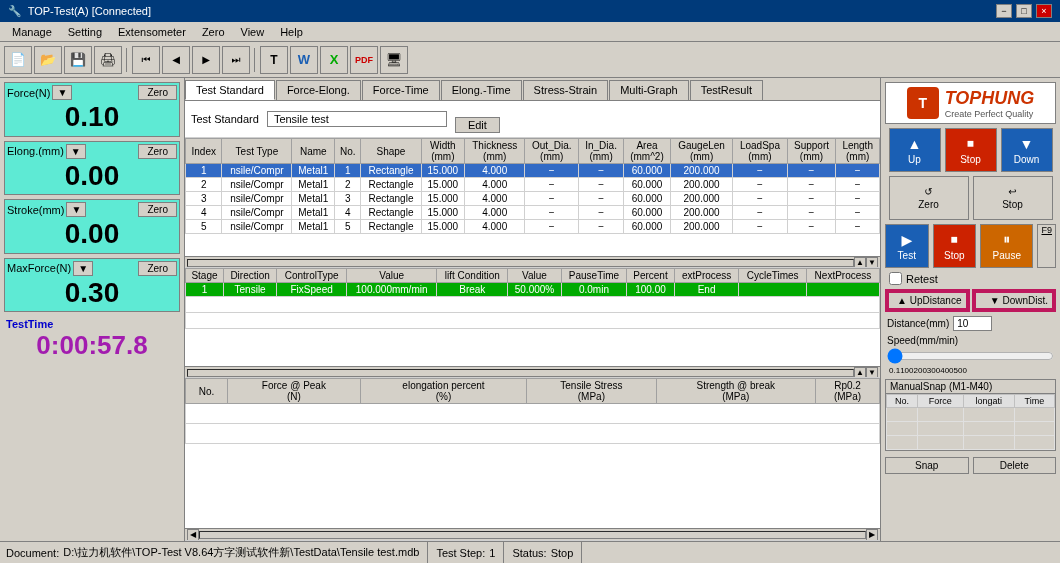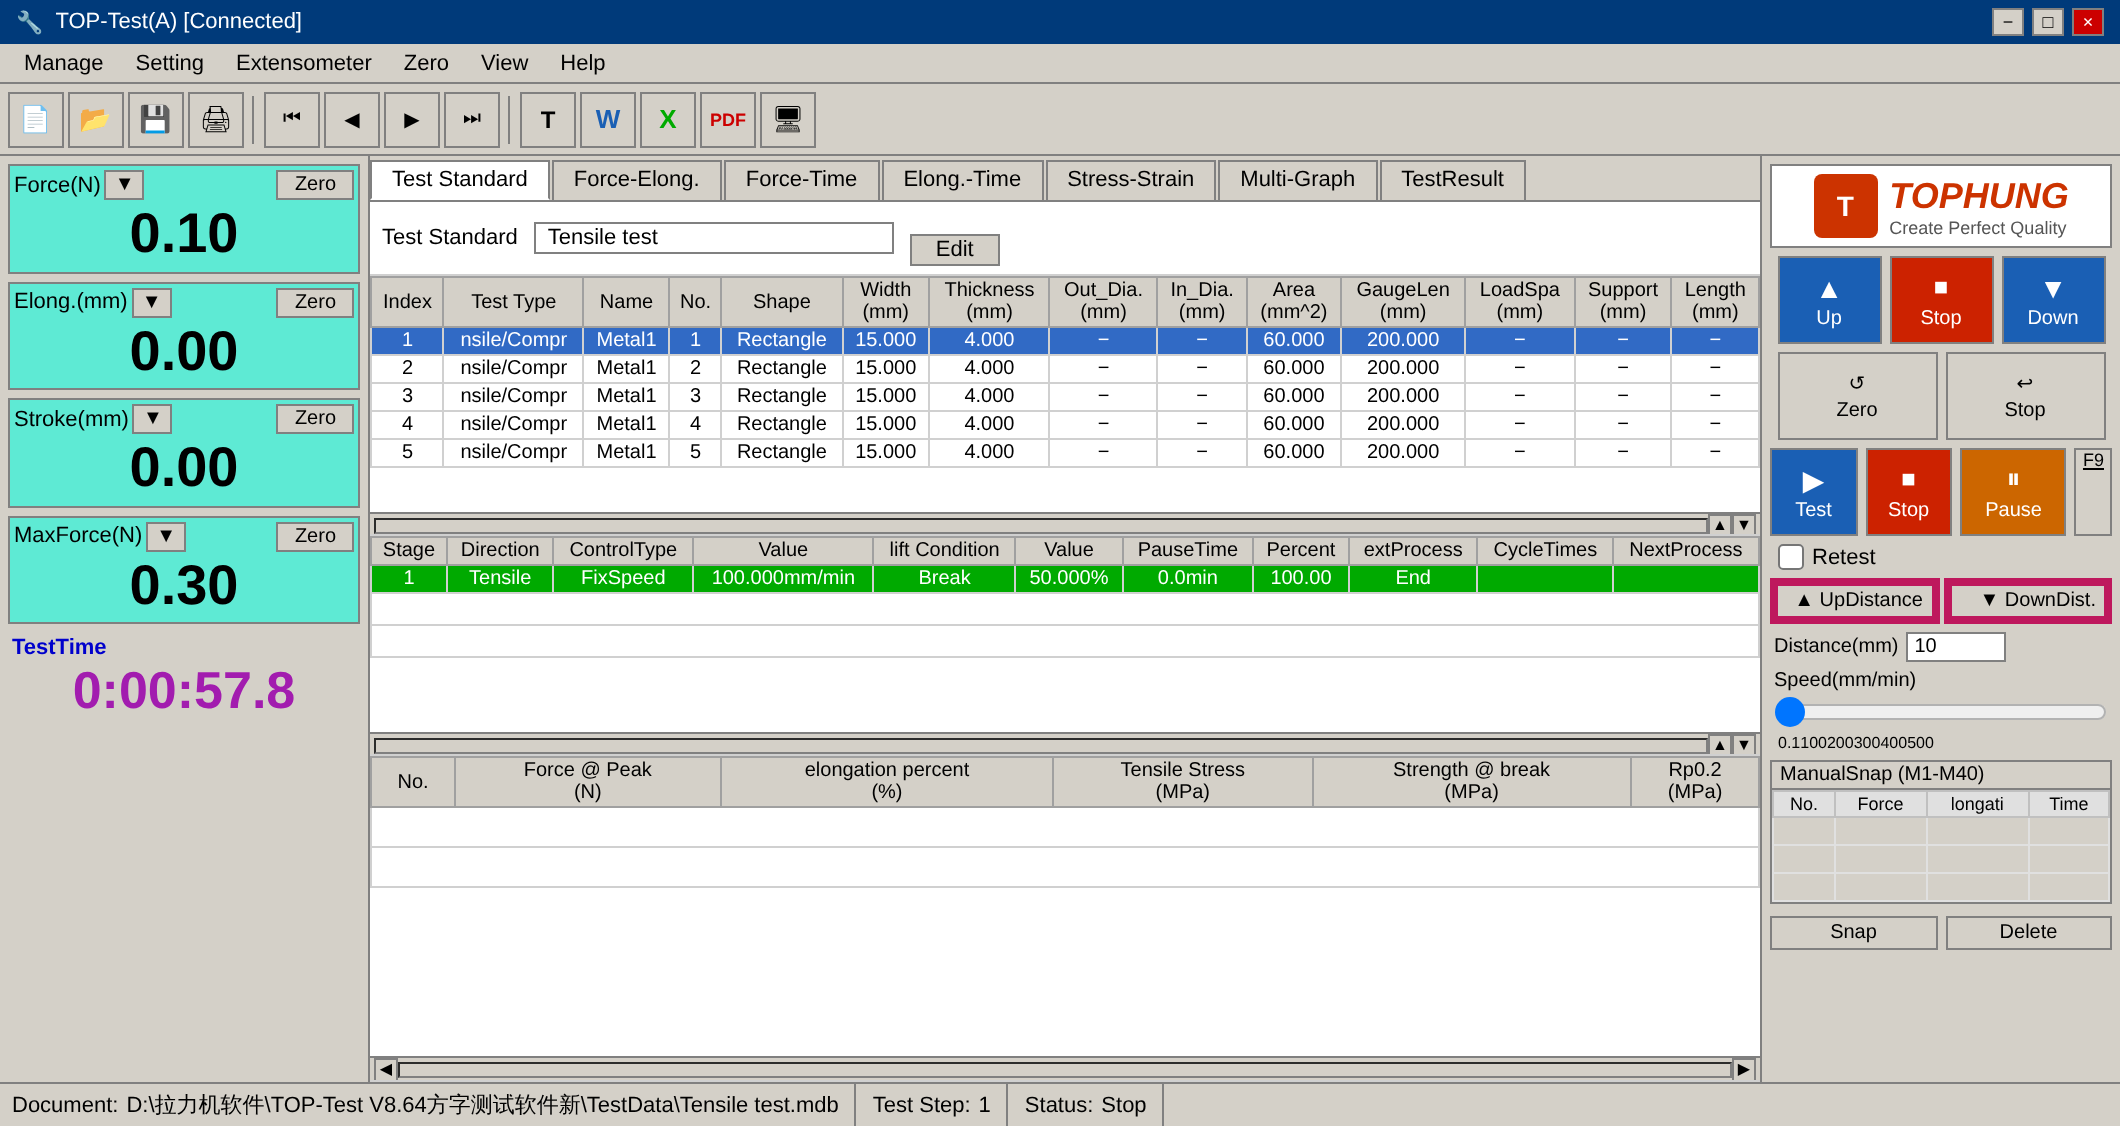--- a/index.html
+++ b/index.html
@@ -76,21 +76,21 @@
     .ctrl-btn.gray-btn { background: #d4d0c8; color: black; }
     .ctrl-btn-icon { font-size: 14px; }
 
     .retest-row { display: flex; align-items: center; gap: 4px; width: 100%; padding-left: 4px; }
 
     .up-down-row { display: flex; gap: 2px; width: 100%; }
     .ud-btn { flex: 1; background: #d4d0c8; border: 4px solid #be185d; padding: 2px 4px; font-size: 10px; cursor: pointer; text-align: right; }
 
     .distance-row { display: flex; align-items: center; gap: 4px; width: 100%; padding: 0 2px; }
     .distance-label { font-size: 10px; white-space: nowrap; }
-    .distance-input { width: 50px; border: 1px solid #808080; font-size: 10px; padding: 1px 3px; }
+    .distance-input { width: 39px; border: 1px solid #808080; font-size: 10px; padding: 1px 3px; }
 
     .speed-section { width: 100%; padding: 0 2px; }
     .speed-label { font-size: 10px; margin-bottom: 2px; }
     .speed-slider { width: 100%; }
     .speed-ticks { display: flex; font-size: 8px; padding: 0 2px; }
 
     .manual-snap { width: 100%; border: 1px solid #808080; }
     .manual-snap-header { background: #d4d0c8; padding: 1px 4px; font-size: 10px; border-bottom: 1px solid #808080; }
     .manual-snap-table { width: 100%; font-size: 9px; border-collapse: collapse; }
     .manual-snap-table th { background: #e0e0e0; border: 1px solid #c0c0c0; padding: 1px 2px; font-weight: normal; }

